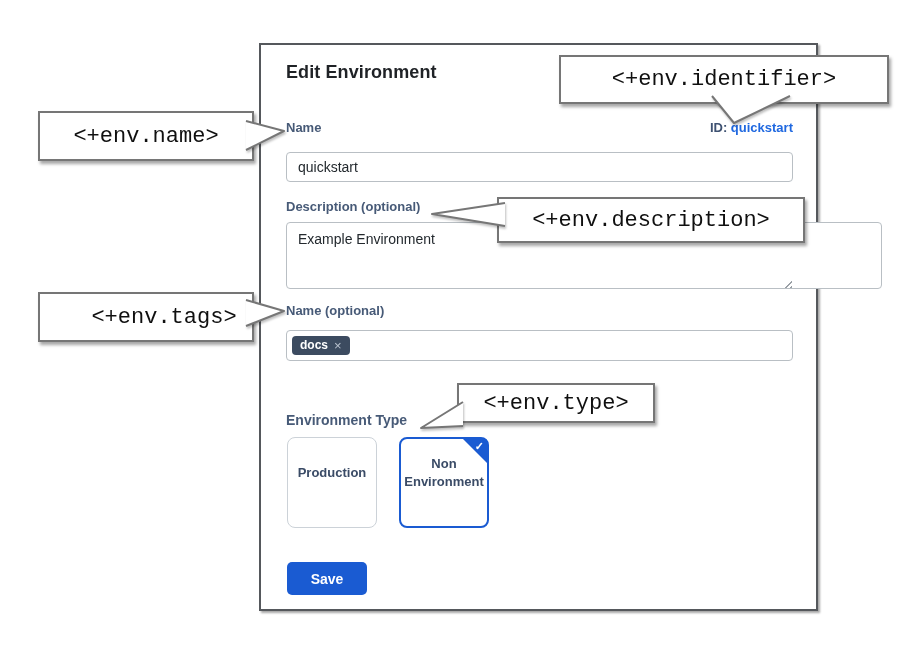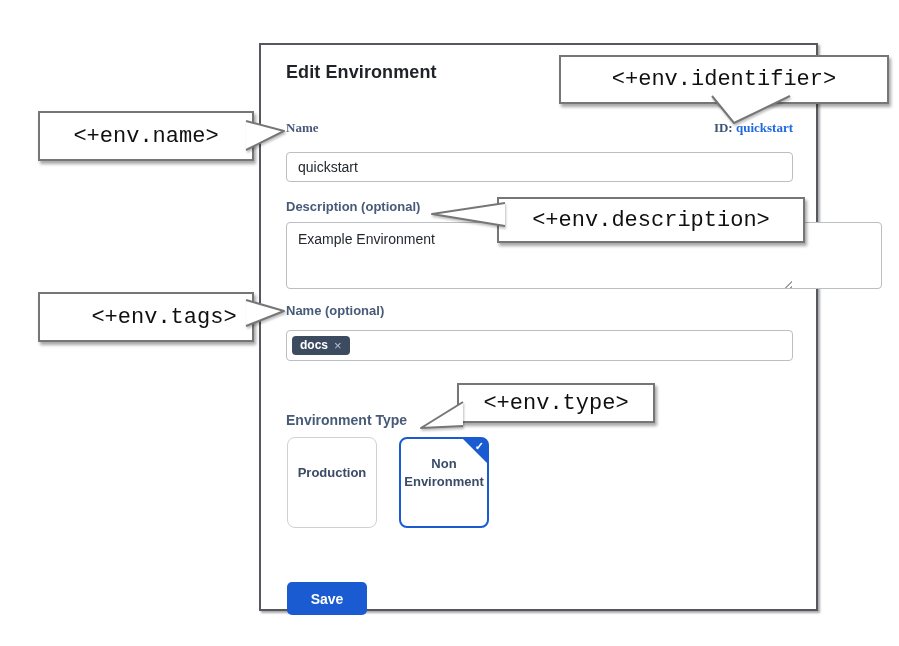--- a/index.html
+++ b/index.html
@@ -15,21 +15,21 @@
     padding-left: 28px;
   }
   .dialog-inner { position: absolute; inset: 0; }
   .dlg-title {
     position: absolute; left: 25px; top: 17px;
     font-size: 18px; font-weight: 700; color: #1f2226; letter-spacing: .1px;
   }
   .field-label { font-size: 13px; font-weight: 600; color: #475a77; }
   .name-row {
     position: absolute; left: 25px; top: 75px; width: 507px;
-    display: flex; justify-content: space-between; align-items: flex-end; font-family: Liberation Serif, serif;
+    display: flex; justify-content: space-between; align-items: flex-end;
   }
   .id-wrap { font-size: 13px; font-weight: 600; color: #3f5272; }
   .id-link { color: #1f68e0; text-decoration: none; font-weight: 600; cursor: pointer; }
 
   .text-input {
     position: absolute; left: 25px; width: 507px; height: 30px;
     border: 1px solid #b9bfc4; border-radius: 4px; background: #fff;
     font-family: "Liberation Sans", sans-serif;
     font-size: 14px; font-weight: 500; color: #23292e; padding: 0 11px;
     outline: none;
@@ -81,21 +81,20 @@
   .sel-check {
     position: absolute; top: 0px; right: 3px; color: #ffffff;
     font-size: 11px; font-weight: 700;
   }
 
   .save-btn {
     position: absolute; left: 26px; top: 517px; width: 80px; height: 33px;
     background: #1a5bd2; color: #ffffff; border: none; border-radius: 5px;
     font-family: "Liberation Sans", sans-serif; font-size: 14px; font-weight: 600;
     cursor: pointer;
-    margin-top: 20px;
   }
 
   
   .callout {
     position: absolute; background: #ffffff; border: 2px solid #767676;
     box-shadow: 2px 3px 3px rgba(0,0,0,0.35);
     display: flex; align-items: center; justify-content: center;
     font-family: "Liberation Mono", monospace; font-size: 22px; color: #101010;
     white-space: nowrap; z-index: 6;
   }

